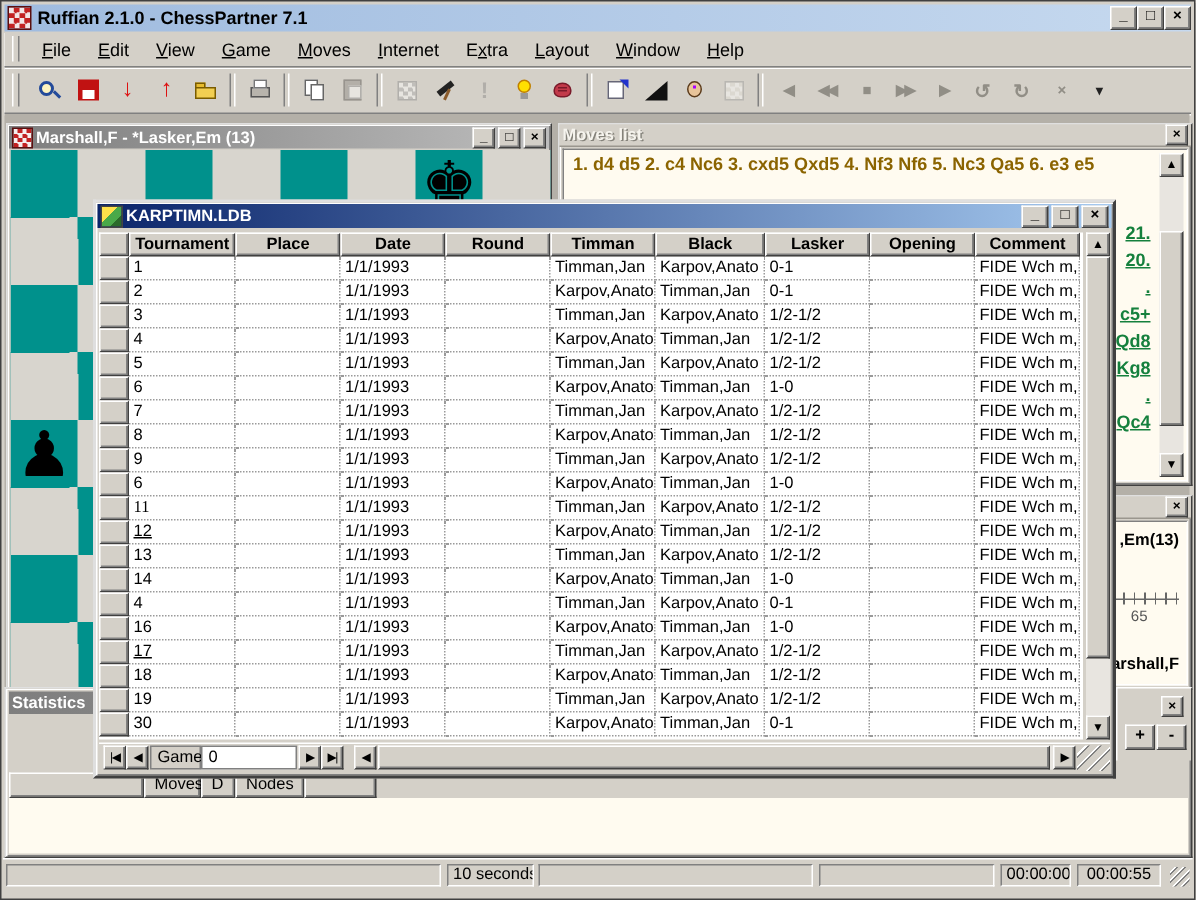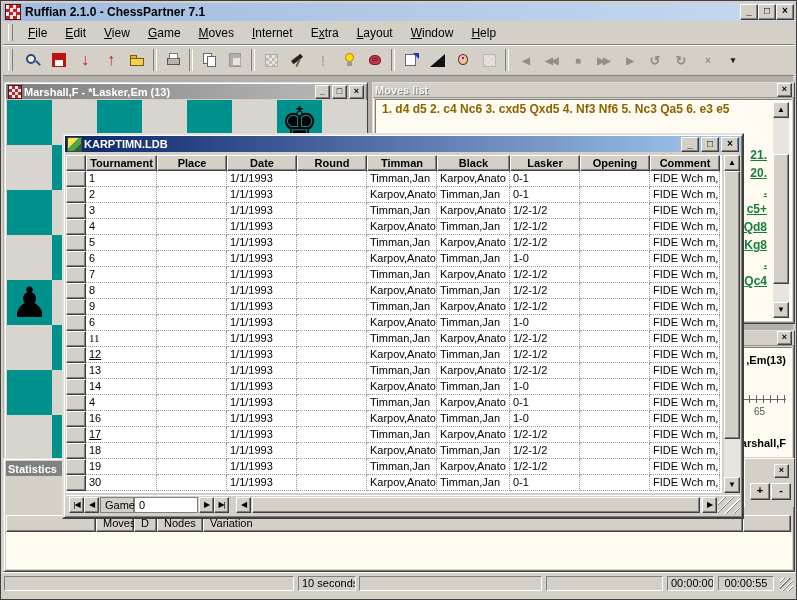--- a/index.html
+++ b/index.html
@@ -295,21 +295,20 @@
 
     <div class="childwin" id="stats-pane">
       <div class="cap-bar gray-cap" id="stats-cap">
         <span class="cap-title">Statistics</span>
       </div>
       <div id="stats-head">
           <span class="hcell" style="width: 90px;"></span>
           <span class="hcell" style="width: 38px;">Moves</span>
           <span class="hcell" style="width: 23px;">D</span>
           <span class="hcell" style="width: 46px;">Nodes</span>
-          <span class="hcell" style="width: 540px;">Variation</span>
           <span class="hcell" style="width: 48px;"></span>
         </div>
       <div class="cream" id="stats-body"></div>
     </div>
 
     <div class="abs" id="mini-pane">
       <span class="cap small" style="position:absolute;right:5px;top:5px;">×</span>
       <span class="mini-btn" style="left:5px;top:24px;">+</span>
       <span class="mini-btn" style="left:26px;top:24px;">-</span>
     </div>

